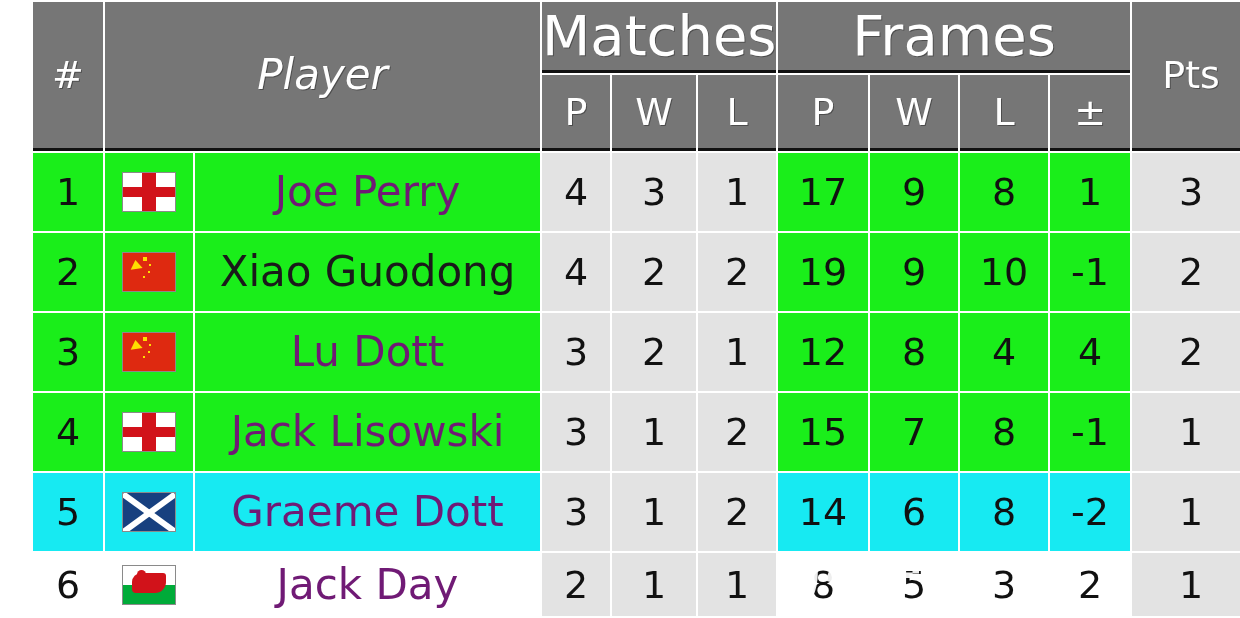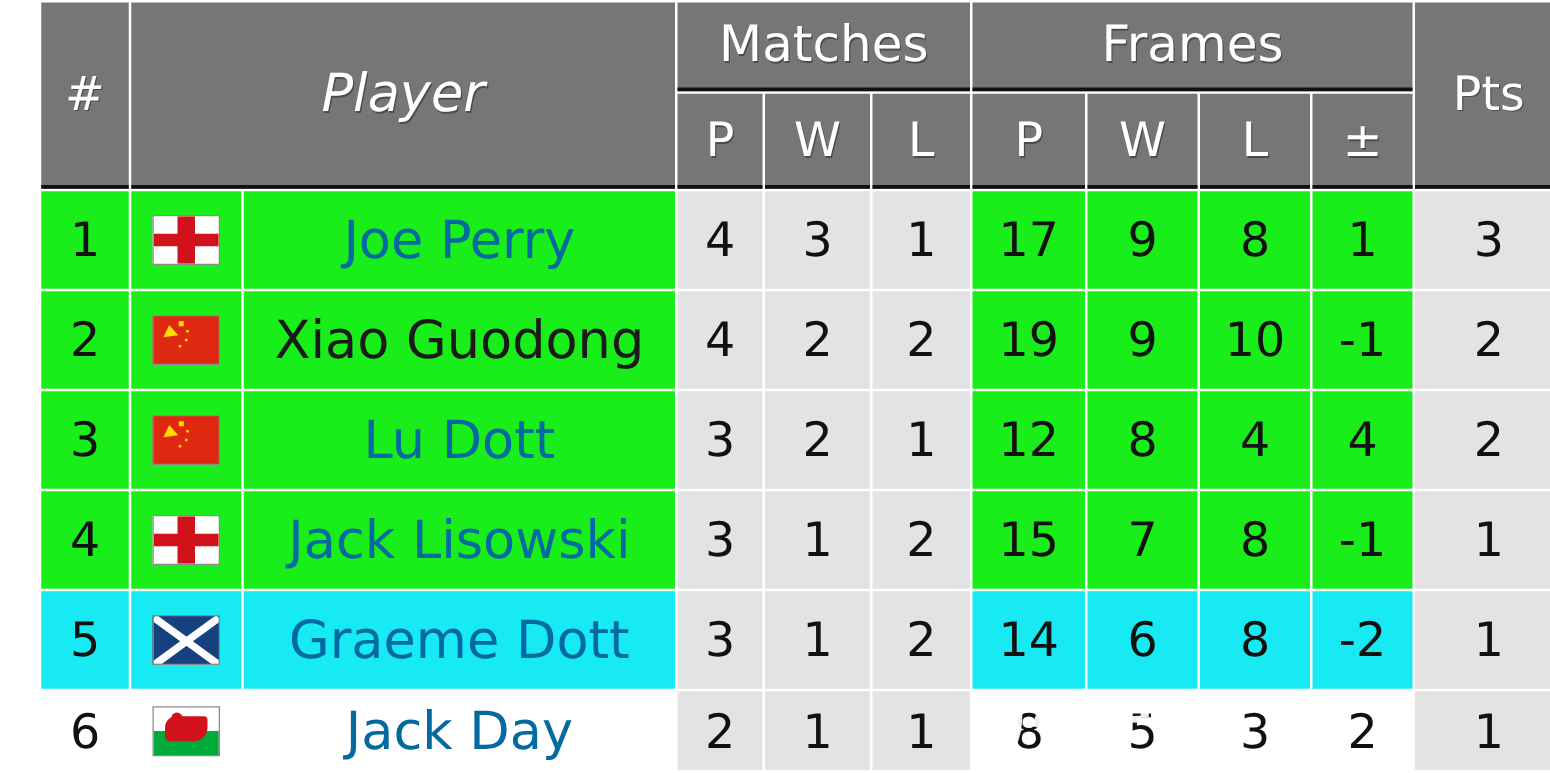--- a/index.html
+++ b/index.html
@@ -44,41 +44,41 @@
     background: #767676;
     color: #ffffff;
     font-weight: bold;
     font-size: 40px;
     letter-spacing: 0px;
     text-shadow: 1px 1px 0 rgba(0,0,0,0.35);
     border-bottom: 3px solid #111111;
   }
   .hdr-rank   { height: 146px; font-size: 38px; }
   .hdr-player { height: 146px; font-size: 42px; font-style: italic; }
-  .hdr-group  { height: 68px;  font-size: 40px; border-bottom: 3px solid #111111; }
+  .hdr-group  { height: 68px;  font-size: 56px; border-bottom: 3px solid #111111; }
   .hdr-sub    { height: 72px;  font-size: 38px; }
   .hdr-pts    { height: 146px; font-size: 38px; }
 
   
   .row td { height: 78px; }
   .row.partial td { height: 63px; }
 
   .c-rank    { font-size: 38px; color: #111111; }
   .c-flag    { }
   .c-player  { text-align: left; padding-left: 22px; font-size: 42px; }
   .c-num     { font-size: 38px; color: #111111; }
   .c-pts     { font-size: 38px; color: #111111; text-align: right; padding-right: 26px; }
 
   
   .bg-green { background: #1aee1a; }
   .bg-cyan  { background: #17eaf2; }
   .bg-gray  { background: #e3e3e3; }
   .bg-white { background: #ffffff; }
 
-  .player-link { color: #0369a1; }
+  .player-link { color: #701a75; }
   .player-plain { color: #1a1a1a; text-align: center; }
 
   
   .flag {
     display: inline-block;
     width: 54px;
     height: 40px;
     border: 1px solid #8a8a8a;
     box-sizing: border-box;
     position: relative;

